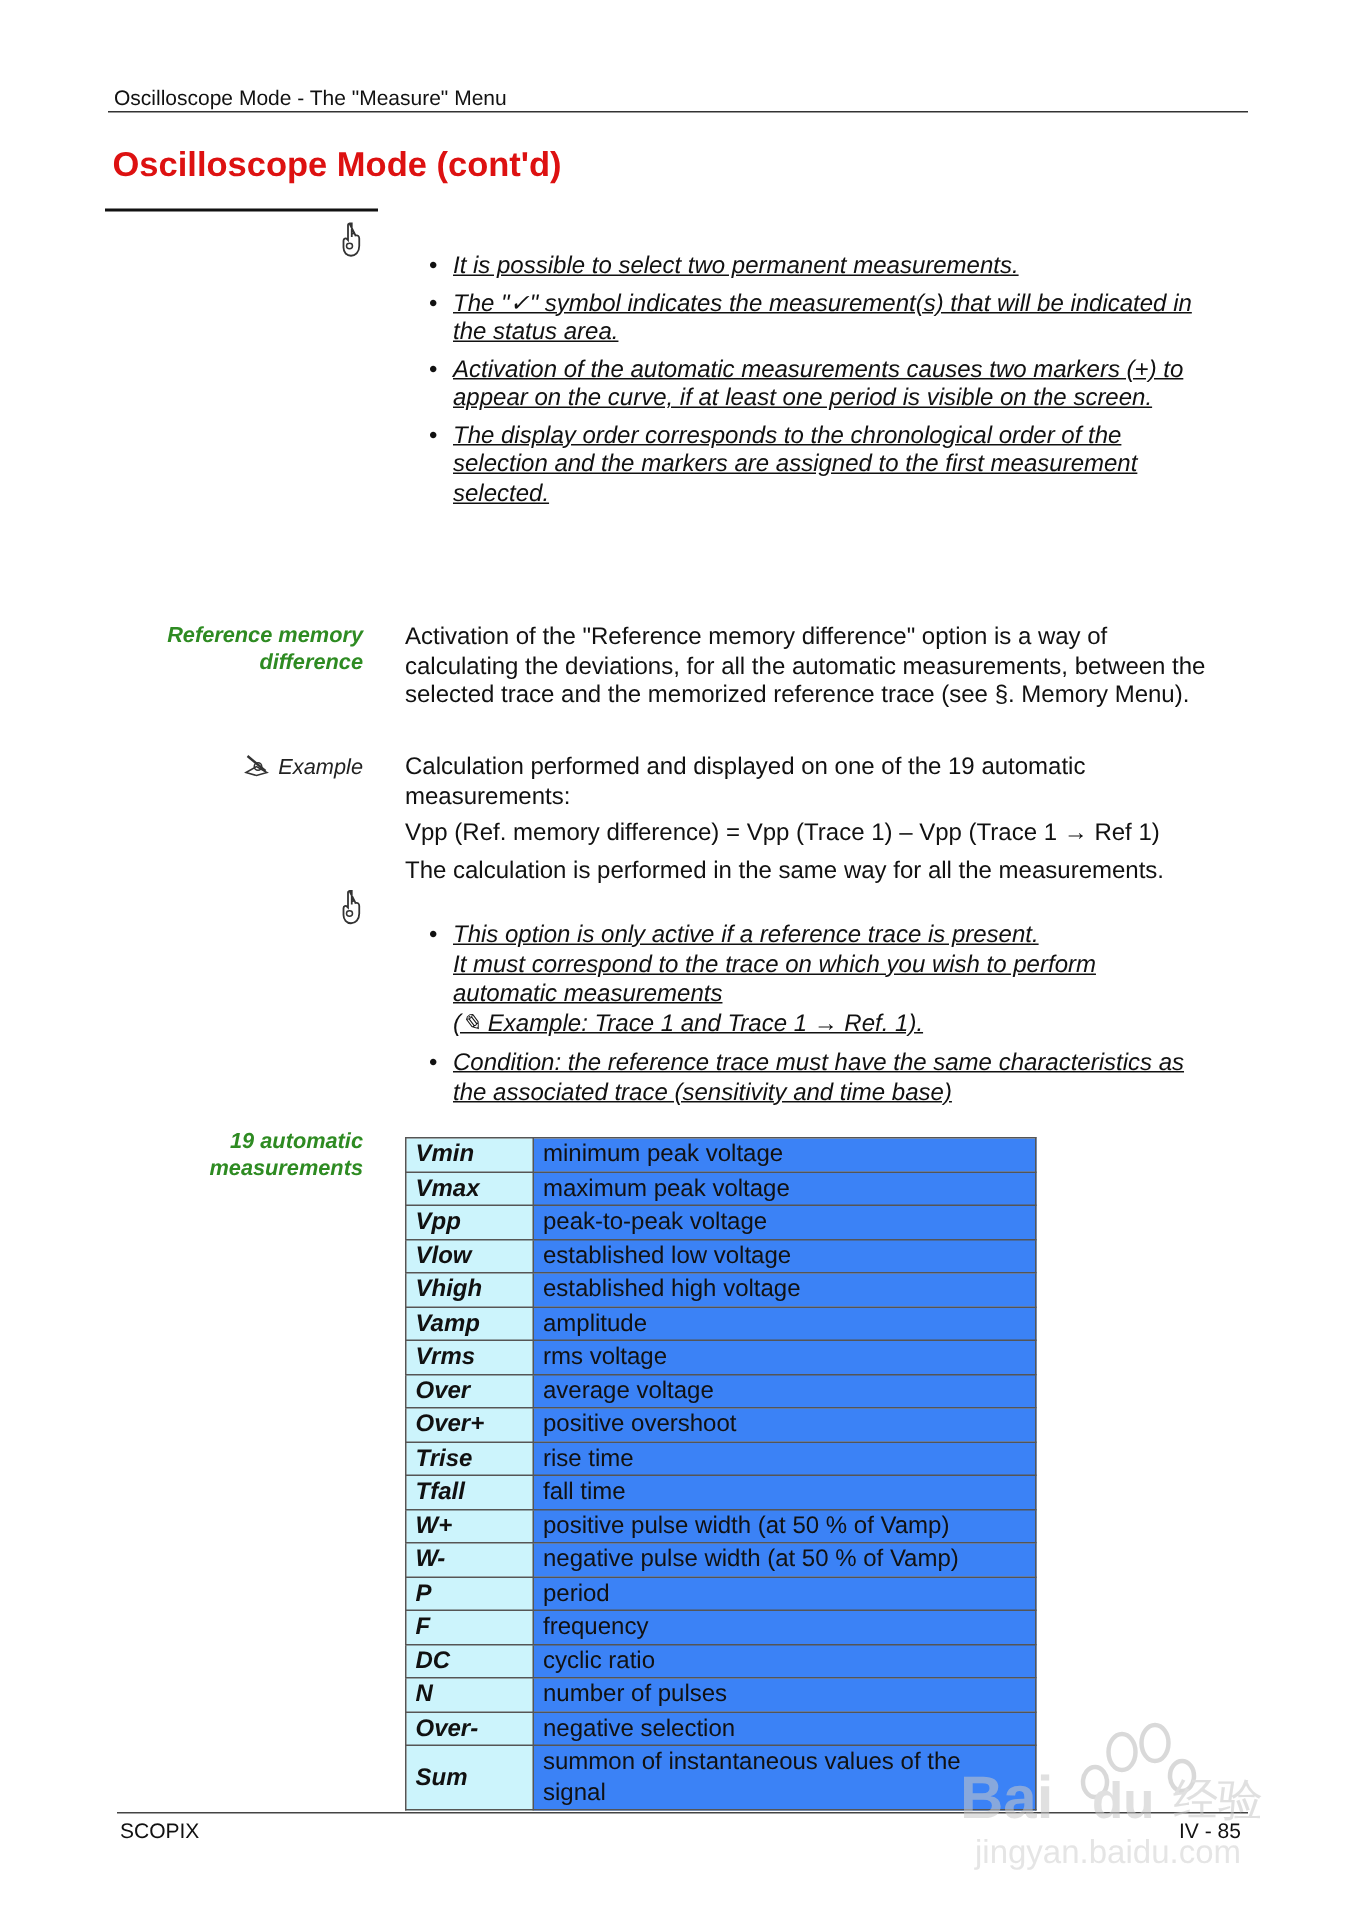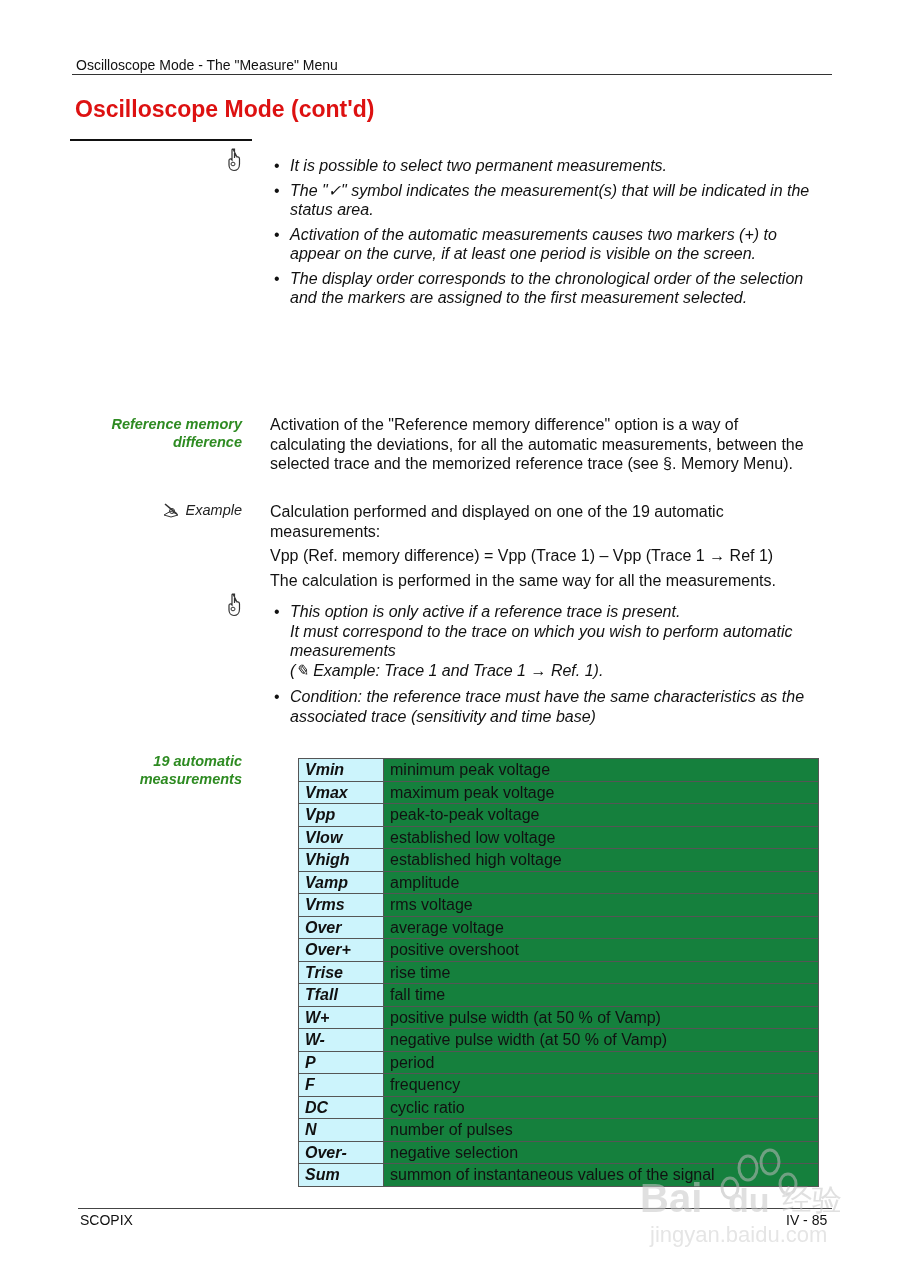--- a/index.html
+++ b/index.html
@@ -10,30 +10,30 @@
   .header-rule { left: 72px; top: 74px; width: 760px; height: 0; border-top: 1.5px solid #333; }
   .page-title { left: 75px; top: 96px; font-size: 23px; font-weight: bold; color: #dd1111; }
   .title-rule { left: 70px; top: 139px; width: 182px; height: 0; border-top: 2px solid #111; }
 
   .side-label { right: 662px; text-align: right; font-size: 14.5px; font-weight: bold;
                 font-style: italic; color: #2e8b22; line-height: 18px; margin-left: 11px; }
   .side-example { right: 662px; text-align: left; font-size: 14.5px; font-style: italic; color: #222; }
   .hand-icon { width: 18px; height: 24px; }
 
   .body-text { left: 270px; width: 545px; font-size: 16px; line-height: 19.5px; color: #111; }
-  .bullets { list-style: none; margin: 4px; padding: 0; }
+  .bullets { list-style: none; margin: 16px; padding: 0; text-decoration: underline; }
   .bullets li { position: relative; padding-left: 16px; font-style: italic; margin-bottom: 5px; }
   .bullets li::before { content: "\2022"; position: absolute; left: 0; top: 0; font-style: normal; }
   .para { margin: 0 0 5px 0; }
 
-  table.meas { position: absolute; left: 270px; top: 758px; width: 521px; border-collapse: collapse;
-               font-size: 16px; margin-left: 28px; }
+  table.meas { position: absolute; left: 270px; top: 758px; width: 421px; border-collapse: collapse;
+               font-size: 16px; }
   table.meas td { border: 1px solid #555; height: 21.5px; padding: 0 6px; line-height: 21px; }
   table.meas td.code { background: #ccf4fc; font-weight: bold; font-style: italic; width: 72px; }
-  table.meas td.desc { background: #15803d; }
+  table.meas td.desc { background: #3b82f6; }
 
   .footer-rule { left: 78px; top: 1208px; width: 754px; height: 0; border-top: 1.5px solid #444; }
   .footer-left { left: 80px; top: 1212px; font-size: 14px; }
   .footer-right { left: 786px; top: 1212px; font-size: 14px; }
 
   .watermark { left: 630px; top: 1140px; width: 230px; height: 110px; opacity: 0.55; }
 </style>
 </head>
 <body>
 

